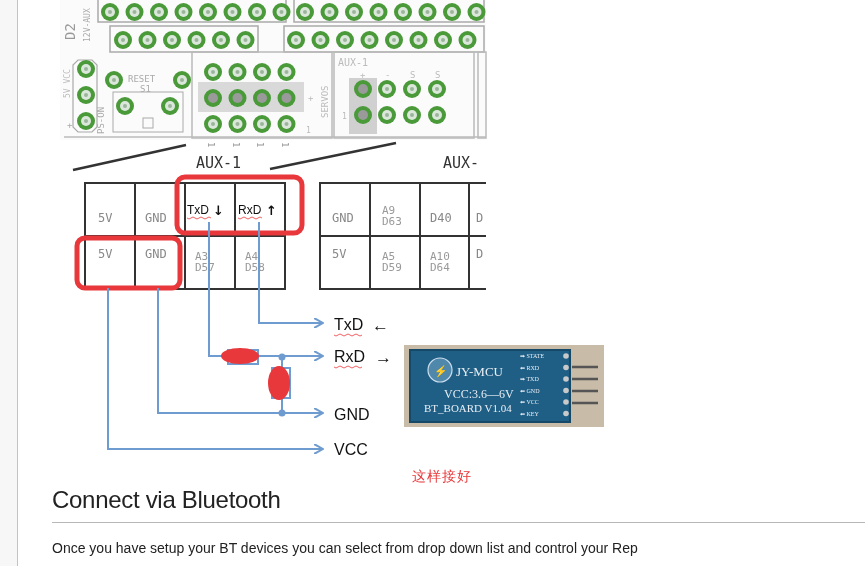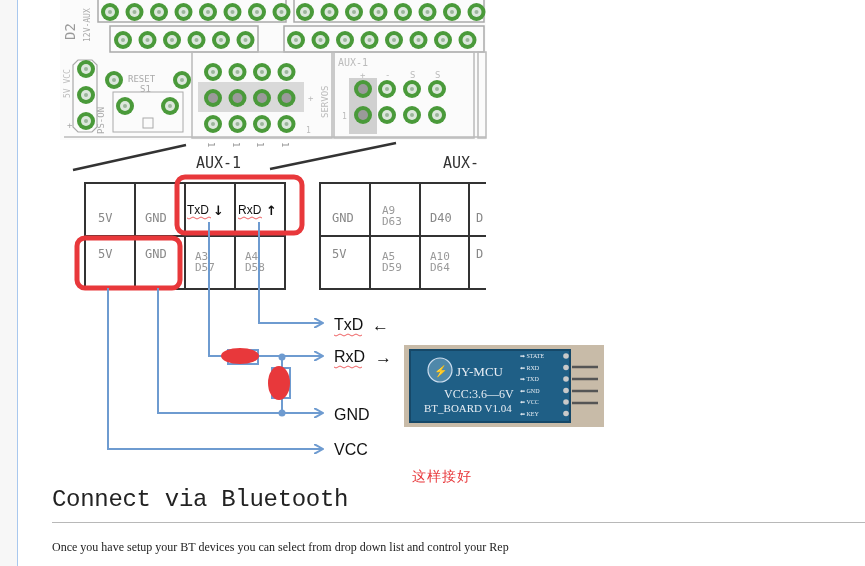--- a/index.html
+++ b/index.html
@@ -8,30 +8,30 @@
     background: #ffffff;
     font-family: "DejaVu Sans", sans-serif;
   }
   .left-gutter {
     position: absolute; left: 0; top: 0; width: 17px; height: 566px;
     background: #f7f7f7; border-right: 1px solid #a9c8ee;
   }
   .diagram { position: absolute; left: 0; top: 0; width: 865px; height: 470px; }
   .heading {
     position: absolute; left: 52px; top: 486px;
-    font-family: Liberation Mono, monospace; font-size: 24px; color: #222;
+    font-family: Liberation Sans, sans-serif; font-size: 24px; color: #222;
     font-weight: normal; margin: 0; letter-spacing: -0.3px;
   }
   .heading-rule {
     position: absolute; left: 52px; top: 522px; width: 813px; height: 1px;
     background: #b8b8b8;
   }
   .paragraph {
     position: absolute; left: 52px; top: 540px; white-space: nowrap;
-    font-family: Liberation Serif, serif; font-size: 12px; color: #222;
+    font-family: Liberation Sans, sans-serif; font-size: 14px; color: #222;
     margin: 0;
   }
   .annotation-cn {
     position: absolute; left: 412px; top: 468px;
     font-size: 14px; color: #e8383b; letter-spacing: 1px;
   }
 </style>
 </head>
 <body>
 

